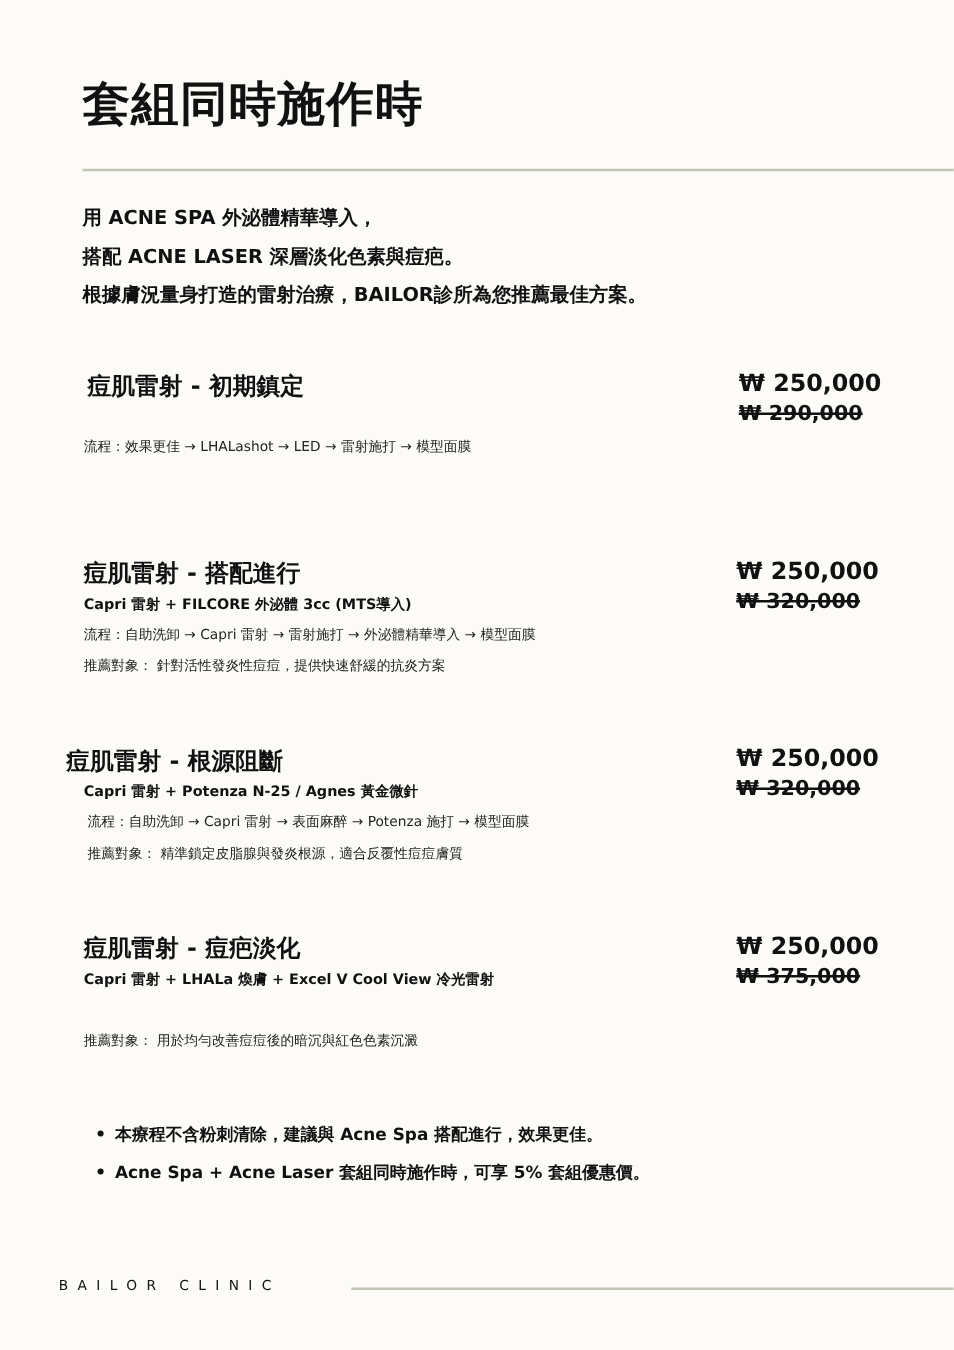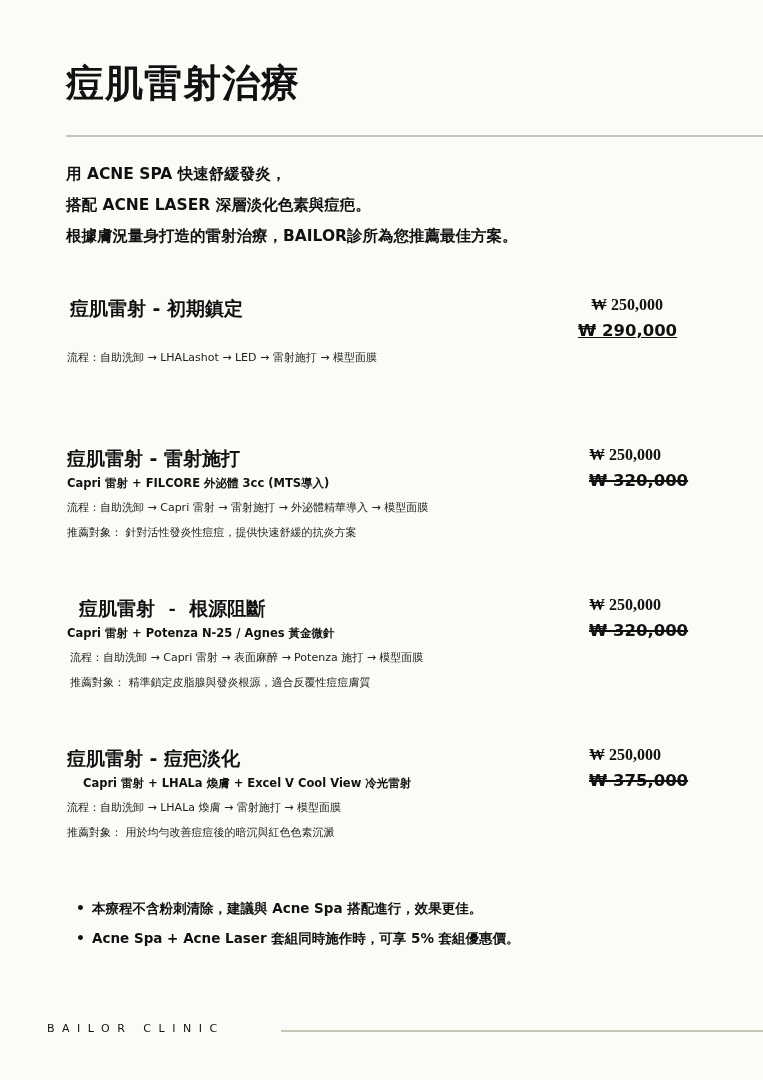--- a/index.html
+++ b/index.html
@@ -17,72 +17,71 @@
     position: absolute; left: 66px; top: 135px; width: 697px; height: 2px;
     background: #c3c6b6;
   }
   .intro { position: absolute; left: 66px; top: 162px; }
   .intro div { font-size: 15.5px; font-weight: bold; height: 31px; line-height: 25px; white-space: nowrap; }
   .section { position: absolute; left: 0; width: 748px; height: 120px; }
   .sec-title { position: absolute; top: 0; font-size: 19px; font-weight: bold; white-space: nowrap; }
   .sec-sub { position: absolute; top: 30px; font-size: 11.5px; font-weight: bold; white-space: nowrap; }
   .sec-flow { position: absolute; top: 54px; font-size: 11px; white-space: nowrap; color: #222; }
   .sec-target { position: absolute; top: 79px; font-size: 11px; white-space: nowrap; color: #222; }
-  .price { position: absolute; left: 589px; top: 0; font-size: 16px; font-weight: bold; white-space: nowrap; font-family: Liberation Serif, serif; }
+  .price { position: absolute; left: 589px; top: 0; font-size: 19px; font-weight: bold; white-space: nowrap; }
   .price-old { position: absolute; left: 589px; top: 25px; font-size: 16.5px; font-weight: bold; white-space: nowrap; text-decoration: line-through; text-decoration-thickness: 2px; }
   .notes { position: absolute; left: 76px; top: 895px; margin: 0; padding: 0; list-style: none; }
   .notes li { font-size: 13.5px; font-weight: bold; height: 30px; line-height: 26px; white-space: nowrap; }
   .notes .bullet { display: inline-block; width: 16px; font-size: 14px; }
   .footer-brand {
     position: absolute; left: 47px; top: 1022px;
     font-size: 11px; letter-spacing: 7.5px; font-family: "DejaVu Sans", sans-serif; white-space: nowrap;
   }
   .footer-rule { position: absolute; left: 281px; top: 1030px; width: 482px; height: 2px; background: #c3c6b6; }
 </style>
 </head>
 <body>
 
-<h1 class="title">痘肌雷射治療</h1>
+<h1 class="title">套組同時施作時</h1>
 <div class="top-rule"></div>
 
 <div class="intro">
-  <div>用 ACNE SPA 快速舒緩發炎，</div>
+  <div>用 ACNE SPA 外泌體精華導入，</div>
   <div>搭配 ACNE LASER 深層淡化色素與痘疤。</div>
   <div>根據膚況量身打造的雷射治療，BAILOR診所為您推薦最佳方案。</div>
 </div>
 
 <div class="section" style="top:296px;">
   <div class="sec-title" style="left:70px;">痘肌雷射 - 初期鎮定</div>
-  <div class="sec-flow" style="left:67px;">流程：自助洗卸 → LHALashot → LED → 雷射施打 → 模型面膜</div>
+  <div class="sec-flow" style="left:67px;">流程：效果更佳 → LHALashot → LED → 雷射施打 → 模型面膜</div>
   <div class="price" style="left:591px;">₩ 250,000</div>
-  <div class="price-old" style="left:578px;text-decoration:underline;">₩ 290,000</div>
+  <div class="price-old" style="left:591px;">₩ 290,000</div>
 </div>
 
 <div class="section" style="top:446px;">
-  <div class="sec-title" style="left:67px;">痘肌雷射 - 雷射施打</div>
+  <div class="sec-title" style="left:67px;">痘肌雷射 - 搭配進行</div>
   <div class="sec-sub" style="left:67px;">Capri 雷射 + FILCORE 外泌體 3cc (MTS導入)</div>
   <div class="sec-flow" style="left:67px;">流程：自助洗卸 → Capri 雷射 → 雷射施打 → 外泌體精華導入 → 模型面膜</div>
   <div class="sec-target" style="left:67px;">推薦對象： 針對活性發炎性痘痘，提供快速舒緩的抗炎方案</div>
   <div class="price">₩ 250,000</div>
   <div class="price-old">₩ 320,000</div>
 </div>
 
 <div class="section" style="top:596px;">
-  <div class="sec-title" style="left:79px;font-family:Liberation Mono, monospace;">痘肌雷射 - 根源阻斷</div>
+  <div class="sec-title" style="left:53px;">痘肌雷射 - 根源阻斷</div>
   <div class="sec-sub" style="left:67px;">Capri 雷射 + Potenza N-25 / Agnes 黃金微針</div>
   <div class="sec-flow" style="left:70px;">流程：自助洗卸 → Capri 雷射 → 表面麻醉 → Potenza 施打 → 模型面膜</div>
   <div class="sec-target" style="left:70px;">推薦對象： 精準鎖定皮脂腺與發炎根源，適合反覆性痘痘膚質</div>
   <div class="price">₩ 250,000</div>
   <div class="price-old">₩ 320,000</div>
 </div>
 
 <div class="section" style="top:746px;">
   <div class="sec-title" style="left:67px;">痘肌雷射 - 痘疤淡化</div>
-  <div class="sec-sub" style="left:67px;margin-left:16px;">Capri 雷射 + LHALa 煥膚  + Excel V Cool View 冷光雷射</div>
-  <div class="sec-flow" style="left:67px;">流程：自助洗卸 → LHALa 煥膚 → 雷射施打 → 模型面膜</div>
+  <div class="sec-sub" style="left:67px;">Capri 雷射 + LHALa 煥膚  + Excel V Cool View 冷光雷射</div>
   <div class="sec-target" style="left:67px;">推薦對象： 用於均勻改善痘痘後的暗沉與紅色色素沉澱</div>
   <div class="price">₩ 250,000</div>
   <div class="price-old">₩ 375,000</div>
 </div>
 
 <ul class="notes">
   <li>
     <span class="bullet">•</span><span>本療程不含粉刺清除，建議與 Acne Spa 搭配進行，效果更佳。</span>
   </li>
   <li>

